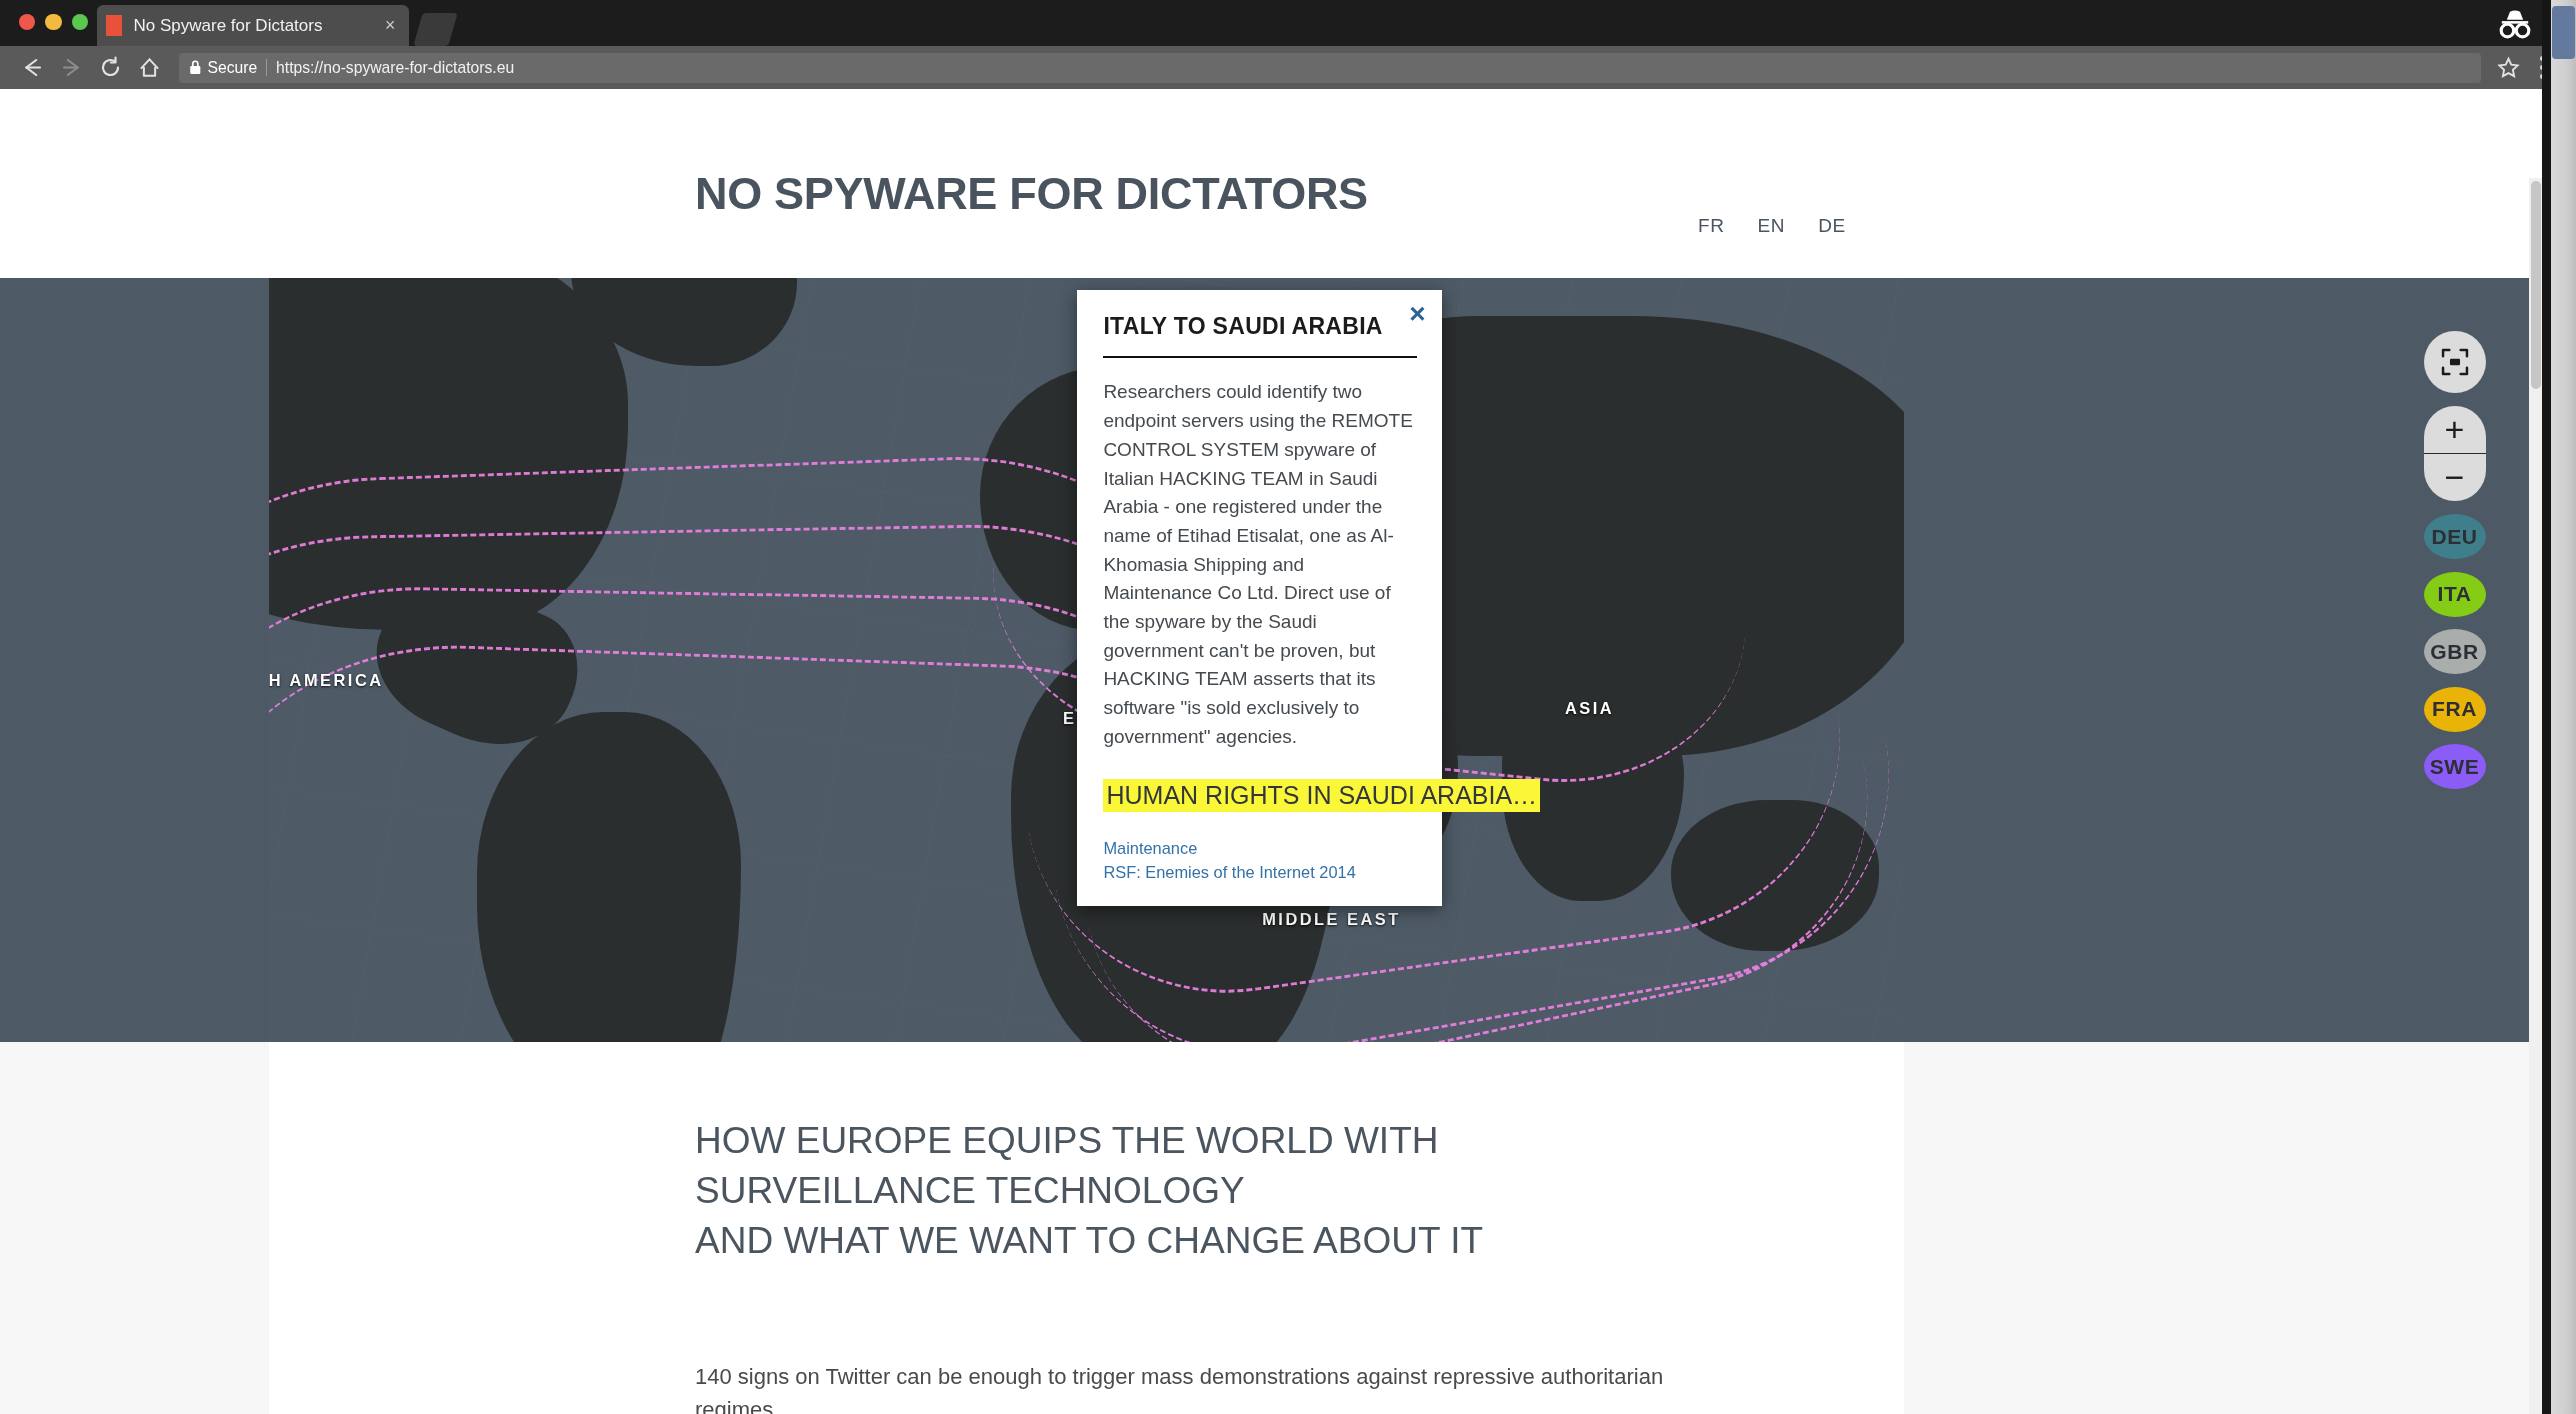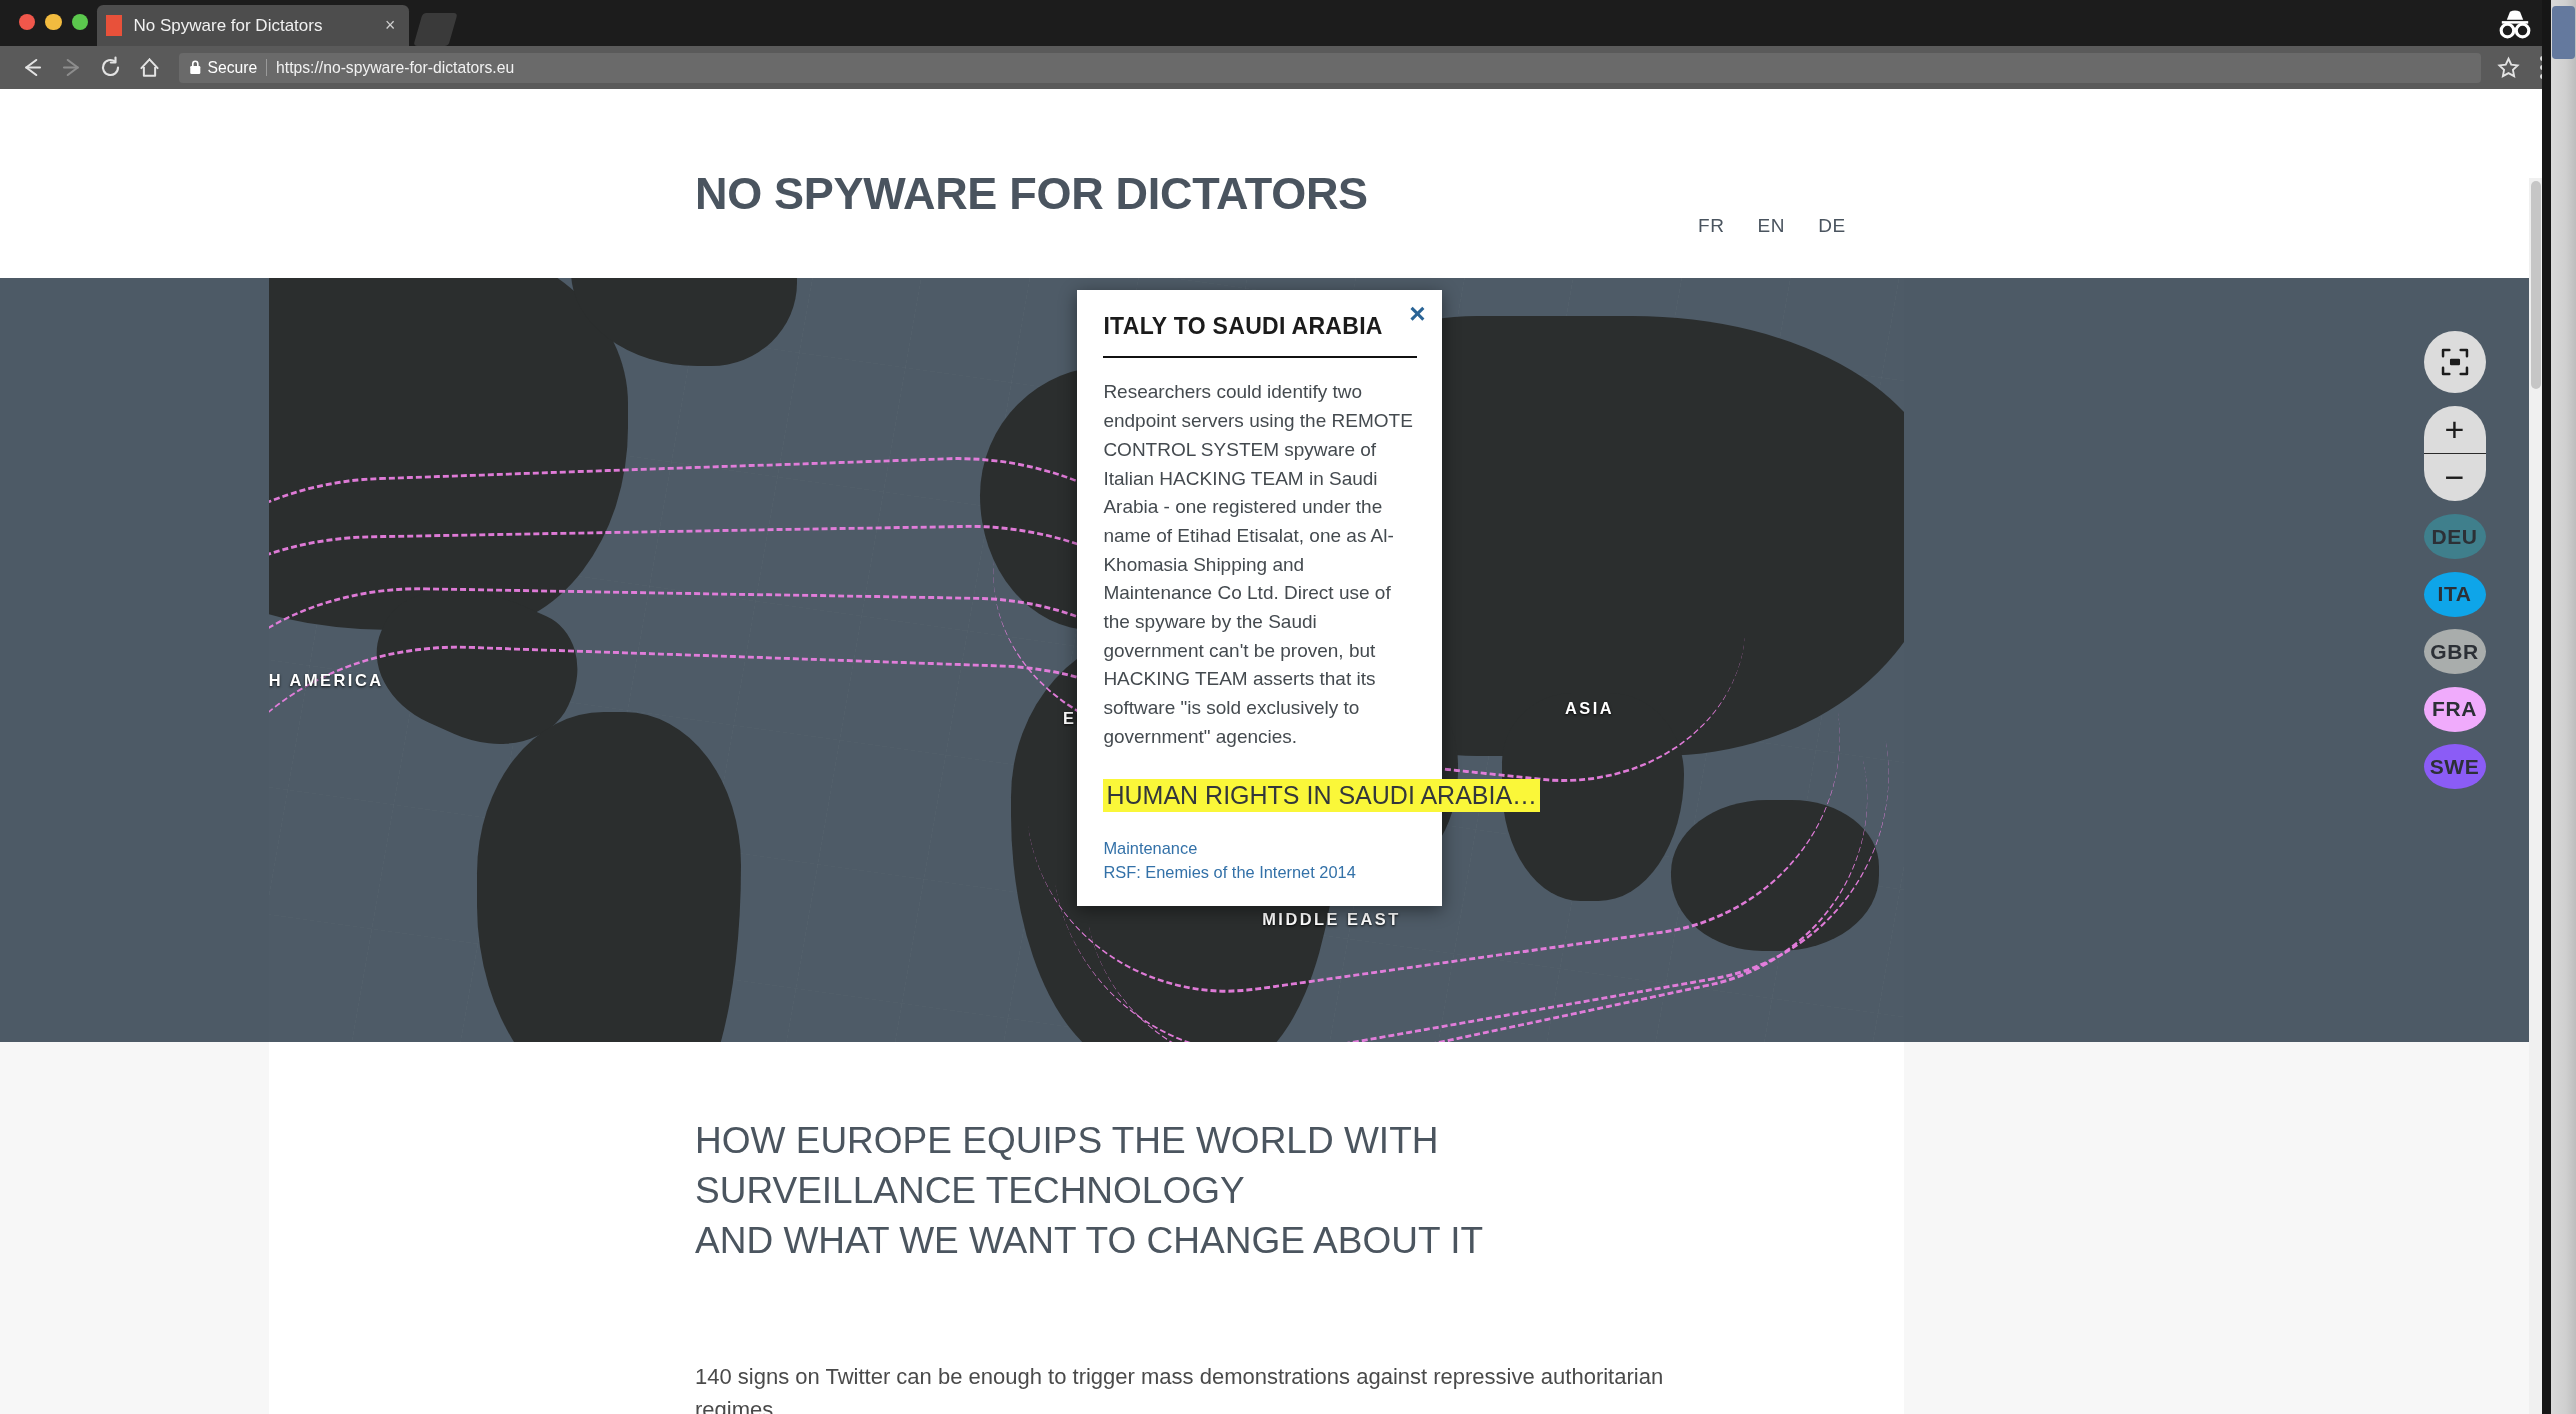--- a/index.html
+++ b/index.html
@@ -262,27 +262,27 @@
           </svg>
         </div>
         <div id="zoomgrp">
           <div>+</div>
           <div class="sep"></div>
           <div>−</div>
         </div>
         <div class="cc" style="background:#3f7f8c;">
           <span>DEU</span>
         </div>
-        <div class="cc" style="background:#0ea5e9;">
+        <div class="cc" style="background:#84cc16;">
           <span>ITA</span>
         </div>
         <div class="cc" style="background:#a9adac;">
           <span>GBR</span>
         </div>
-        <div class="cc" style="background:#f0abfc;">
+        <div class="cc" style="background:#eab308;">
           <span>FRA</span>
         </div>
         <div class="cc" style="background:#8b5cf6;">
           <span>SWE</span>
         </div>
       </div>
     </div>
 
     <div id="poptail"></div>
     <div id="popup">

